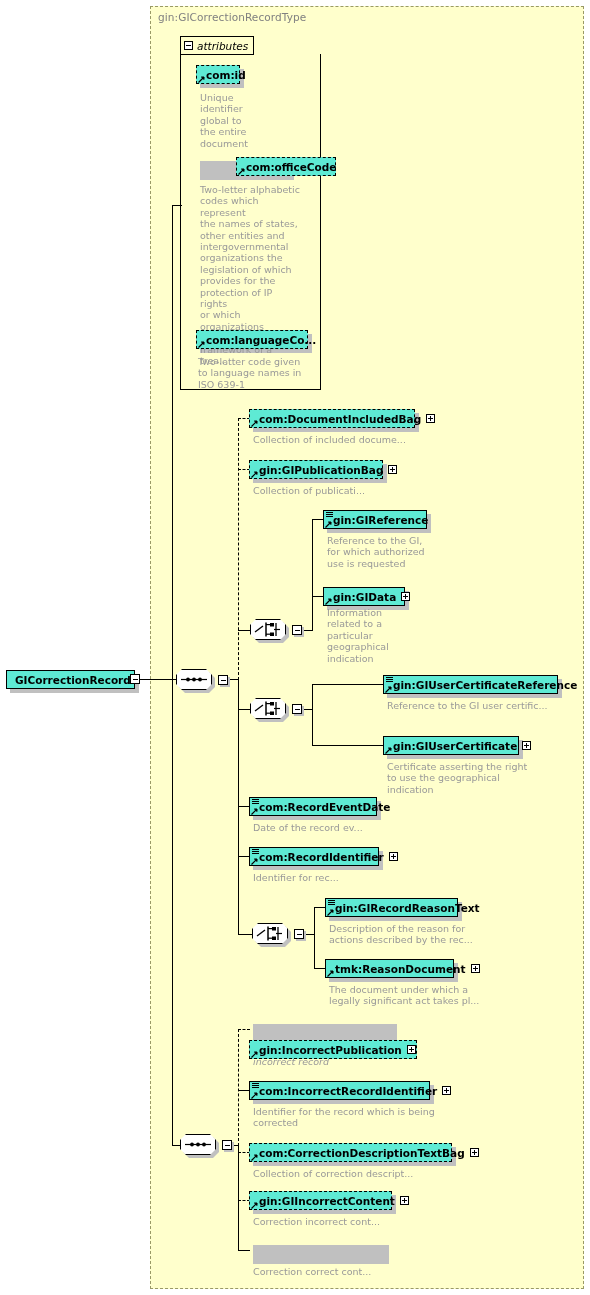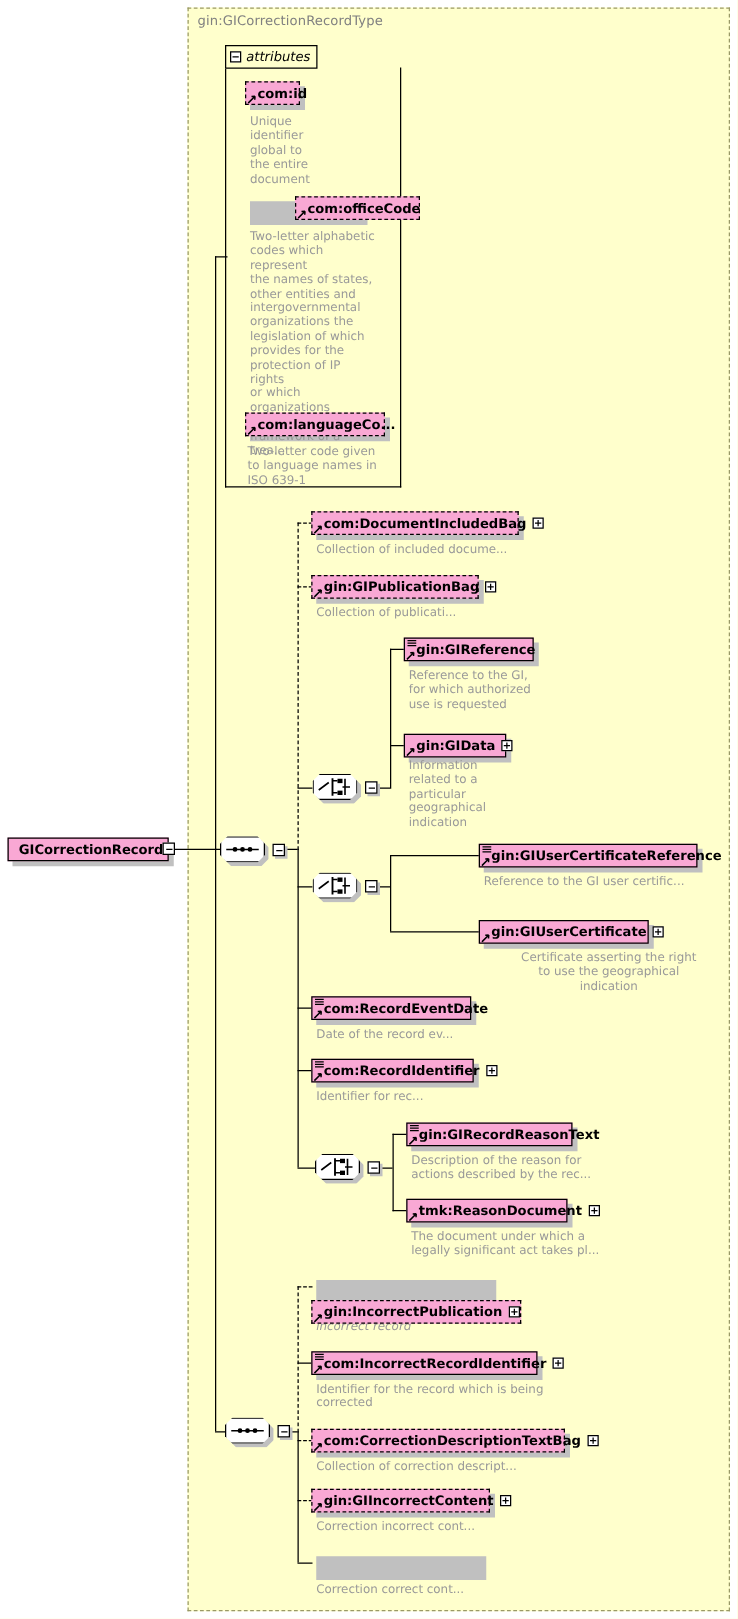--- a/index.html
+++ b/index.html
@@ -59,21 +59,21 @@
   .plusminus::before {
     content:"";
     position:absolute; left:1px; top:3px;
     width:5px; height:1px; background:#000;
   }
 
   
   .node {
     position:absolute;
     height:19px;
-    background:#f9a8d4;
+    background:#5eead4;
     border:1px solid #000;
     display:flex;
     align-items:center;
     font-size:10.5px;
     font-weight:bold;
     color:#000;
     white-space:nowrap;
     padding:0 4px 0 9px;
     z-index:5;
   }
@@ -389,21 +389,21 @@
   <div class="anno" style="left:387px; top:700px; width:200px;">Reference to the GI user certific...</div>
 
   <div class="shadow" style="left:387px; top:740px; width:136px; height:19px;"></div>
   <div class="node" style="left:383px; top:736px; width:136px;">
     <span class="nm">gin:GIUserCertificate</span>
     <span class="box-plus"></span>
     <svg class="arrow-ind" viewBox="0 0 7 7">
         <path d="M0.5 6.5 L6 1 M6 1 L3.2 1.2 M6 1 L5.8 3.8" stroke="#000" stroke-width="1.2" fill="none"></path>
       </svg>
   </div>
-  <div class="anno" style="left:387px; top:761px; width:200px;text-align:center;">Certificate asserting the right
+  <div class="anno" style="left:387px; top:761px; width:200px;">Certificate asserting the right
 to use the geographical
 indication</div>
 
   <div class="ln h" style="left:238px; top:806px; width:12px;"></div>
   <div class="shadow" style="left:253px; top:801px; width:128px; height:19px;"></div>
   <div class="node" style="left:249px; top:797px; width:128px;">
     <span class="nm">com:RecordEventDate</span>
     <span class="lines-ind">
         <i></i>
         <i></i>

